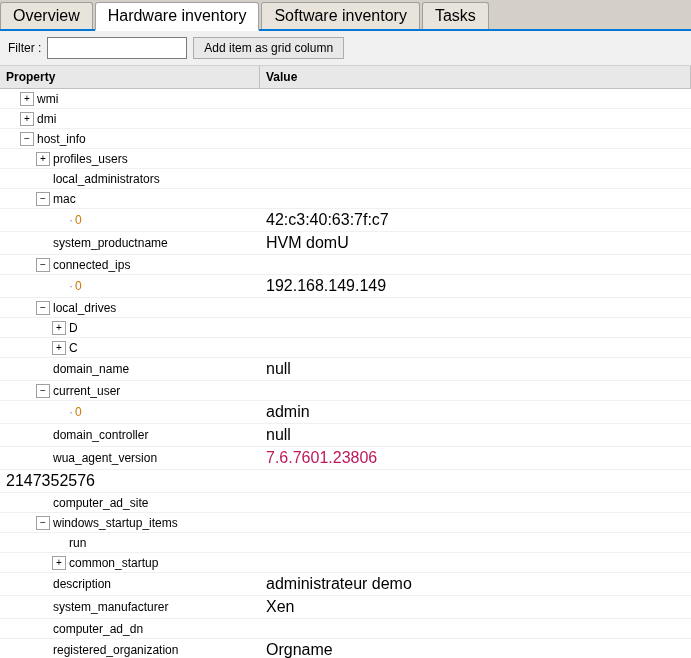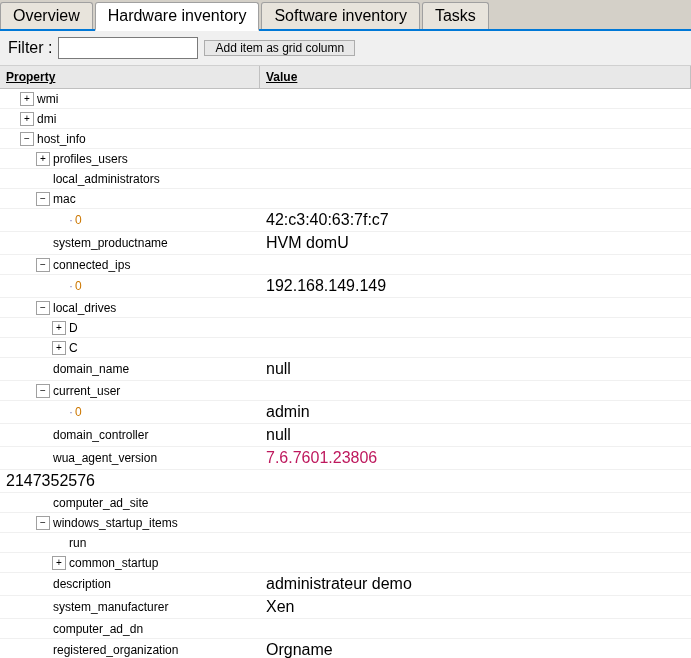--- a/index.html
+++ b/index.html
@@ -38,33 +38,33 @@
     }
     .filter-bar {
       display: flex;
       align-items: center;
       padding: 6px 8px;
       background: #f0f0f0;
       border-bottom: 1px solid #d0d0d0;
       gap: 6px;
     }
     .filter-label {
-      font-size: 16px;
+      font-size: 12px;
       color: #000;
     }
     .filter-input {
       width: 140px;
       height: 22px;
       border: 1px solid #7a7a7a;
       padding: 2px 4px;
       font-size: 12px;
       background: #fff;
     }
     .filter-button {
-      height: 16px;
+      height: 22px;
       padding: 0 10px;
       background: #e8e8e8;
       border: 1px solid #adadad;
       font-size: 12px;
       cursor: pointer;
       color: #000;
     }
     .main-content {
       display: flex;
       height: calc(658px - 55px);
@@ -83,21 +83,20 @@
       position: sticky;
       top: 0;
       z-index: 10;
     }
     .header-cell {
       padding: 4px 6px;
       font-weight: bold;
       font-size: 12px;
       border-right: 1px solid #c0c0c0;
       user-select: none;
-      text-decoration: underline;
     }
     .header-property {
       width: 260px;
       min-width: 260px;
     }
     .header-value {
       flex: 1;
     }
     .tree-row {
       display: flex;

